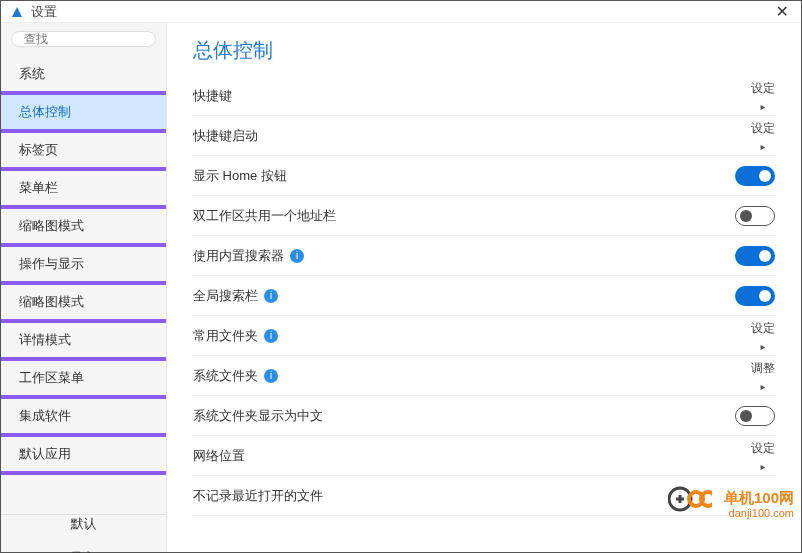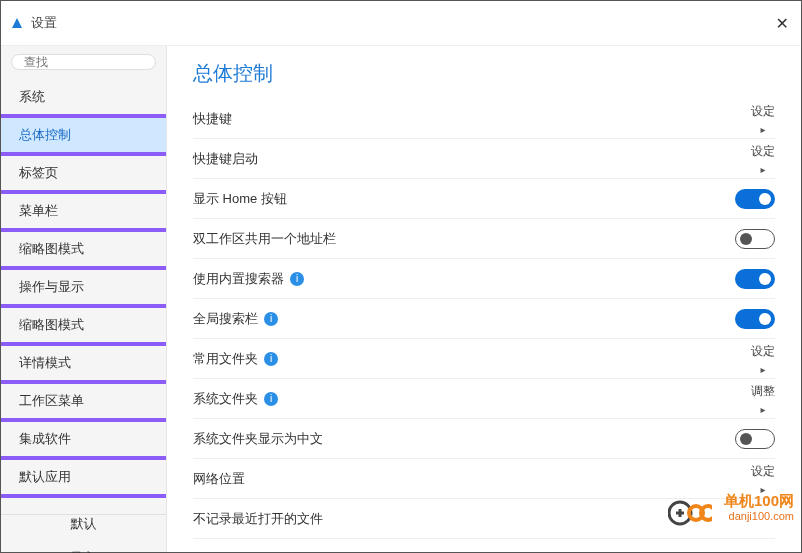--- a/index.html
+++ b/index.html
@@ -15,21 +15,21 @@
   }
   .window {
     width: 802px;
     height: 553px;
     border: 1px solid #555;
     display: flex;
     flex-direction: column;
     background: #fff;
   }
   .titlebar {
-    height: 45px;
+    height: 22px;
     display: flex;
     align-items: center;
     padding: 0 8px;
     border-bottom: 1px solid #eee;
   }
   .titlebar .app-icon {
     width: 16px; height: 16px;
     margin-right: 6px;
     display: inline-flex;
     align-items: center;
@@ -156,23 +156,23 @@
     border-radius: 50%;
     top: 50%;
     transform: translateY(-50%);
   }
   .toggle.on .knob { right: 4px; background: #fff; }
   .toggle.off .knob { left: 4px; background: #555; }
 
   .watermark {
     position: absolute;
     right: 8px;
-    bottom: 20px;
-    display: flex;
-    align-items: flex-start;
+    bottom: 34px;
+    display: flex;
+    align-items: flex-end;
     gap: 12px;
     pointer-events: none;
   }
   .watermark .txt {
     text-align: right;
     line-height: 1.1;
   }
   .watermark .t1 { color: #f08519; font-size: 15px; font-weight: 600; }
   .watermark .t2 { color: #e8711a; font-size: 11px; }
 </style>

